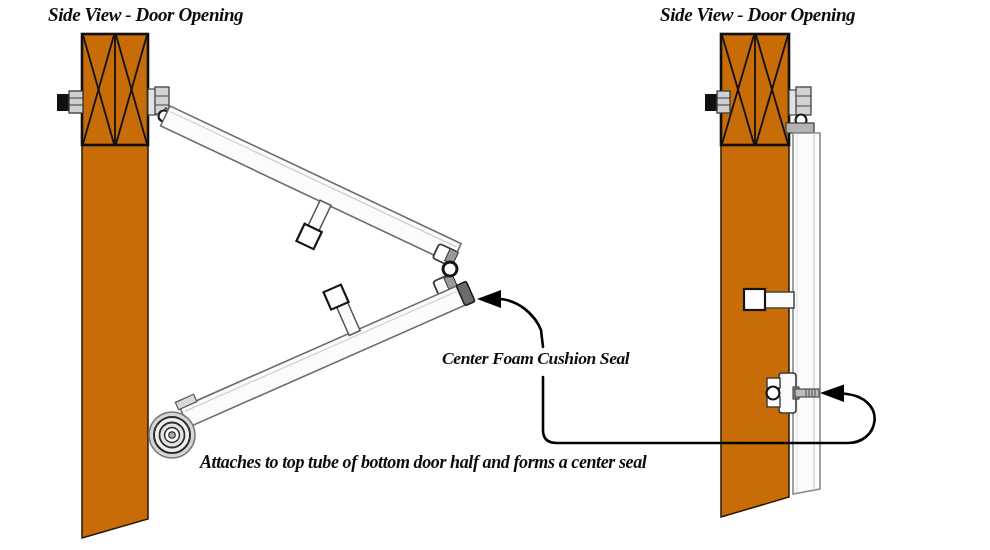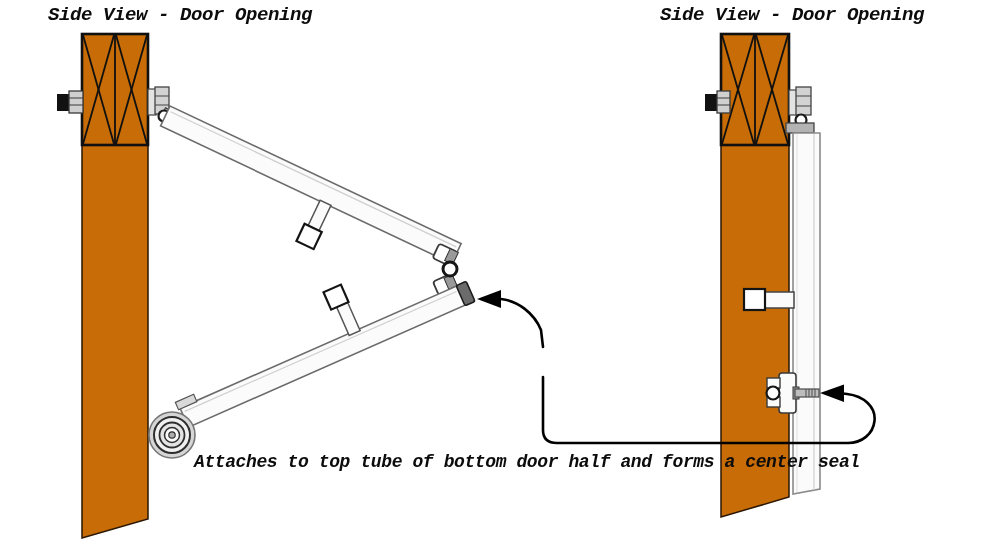--- a/index.html
+++ b/index.html
@@ -1,34 +1,34 @@
 <!DOCTYPE html>
 <html style="--post: #C76C06; --panel: #FBFBFB; --seal: #6B6B6B; --metal: #CFCFCF; --line: #000000; --background: #FFFFFF;"><head>
 <meta charset="utf-8">
 <style>
   html,body{margin:0;padding:0;background:#fff;}
   #canvas{
     position:relative;
     width:990px;height:550px;
     background:var(--background,#fff);
     overflow:hidden;
-    font-family:Liberation Mono, monospace;
+    font-family:Liberation Serif, serif;
   }
   svg{position:absolute;left:0;top:0;}
   .txt{
     position:absolute;
     color:#0c0c0c;
     font-style:italic;
     font-weight:bold;
     white-space:nowrap;
     letter-spacing:-0.4px;
   }
   .title{font-size:19px;}
   .label{font-size:17.5px;}
-  .caption{font-size:18px;}
+  .caption{font-size:18px;margin-left:6px;}
   
   .c-post{fill:var(--post,#C76C06);}
   .c-seal{fill:var(--seal,#6B6B6B);}
   .c-panel{fill:var(--panel,#FBFBFB);}
   .c-line{stroke:var(--line,#000000);}
   .c-arrow{fill:var(--line,#000000);}
 </style>
 </head>
 <body>
 
@@ -163,16 +163,17 @@
       <polygon class="c-arrow" points="477,299 501,290 501,308"></polygon>
       <path class="c-line" d="M 543,377 L 543,430 Q 543,443 557,443 L 848,443 C 862,443 873,434 874.5,421 C 876,407 864,396 847,394 L 843,393.5" fill="none" stroke-width="2.6" stroke-linecap="round"></path>
       <polygon class="c-arrow" points="820,393 844,384.5 844,402"></polygon>
     </g>
   </svg>
 
   <div class="txt title" style="left:48px;top:4px;">Side View - Door Opening</div>
 
   <div class="txt title" style="left:660px;top:4px;">Side View - Door Opening</div>
 
+  <div class="txt label" style="left:442px;top:348px;">Center Foam Cushion Seal</div>
 
   <div class="txt caption" style="left:194px;top:452px;">Attaches to top tube of bottom door half and forms a center seal</div>
 
 </div>
 
 </body></html>

